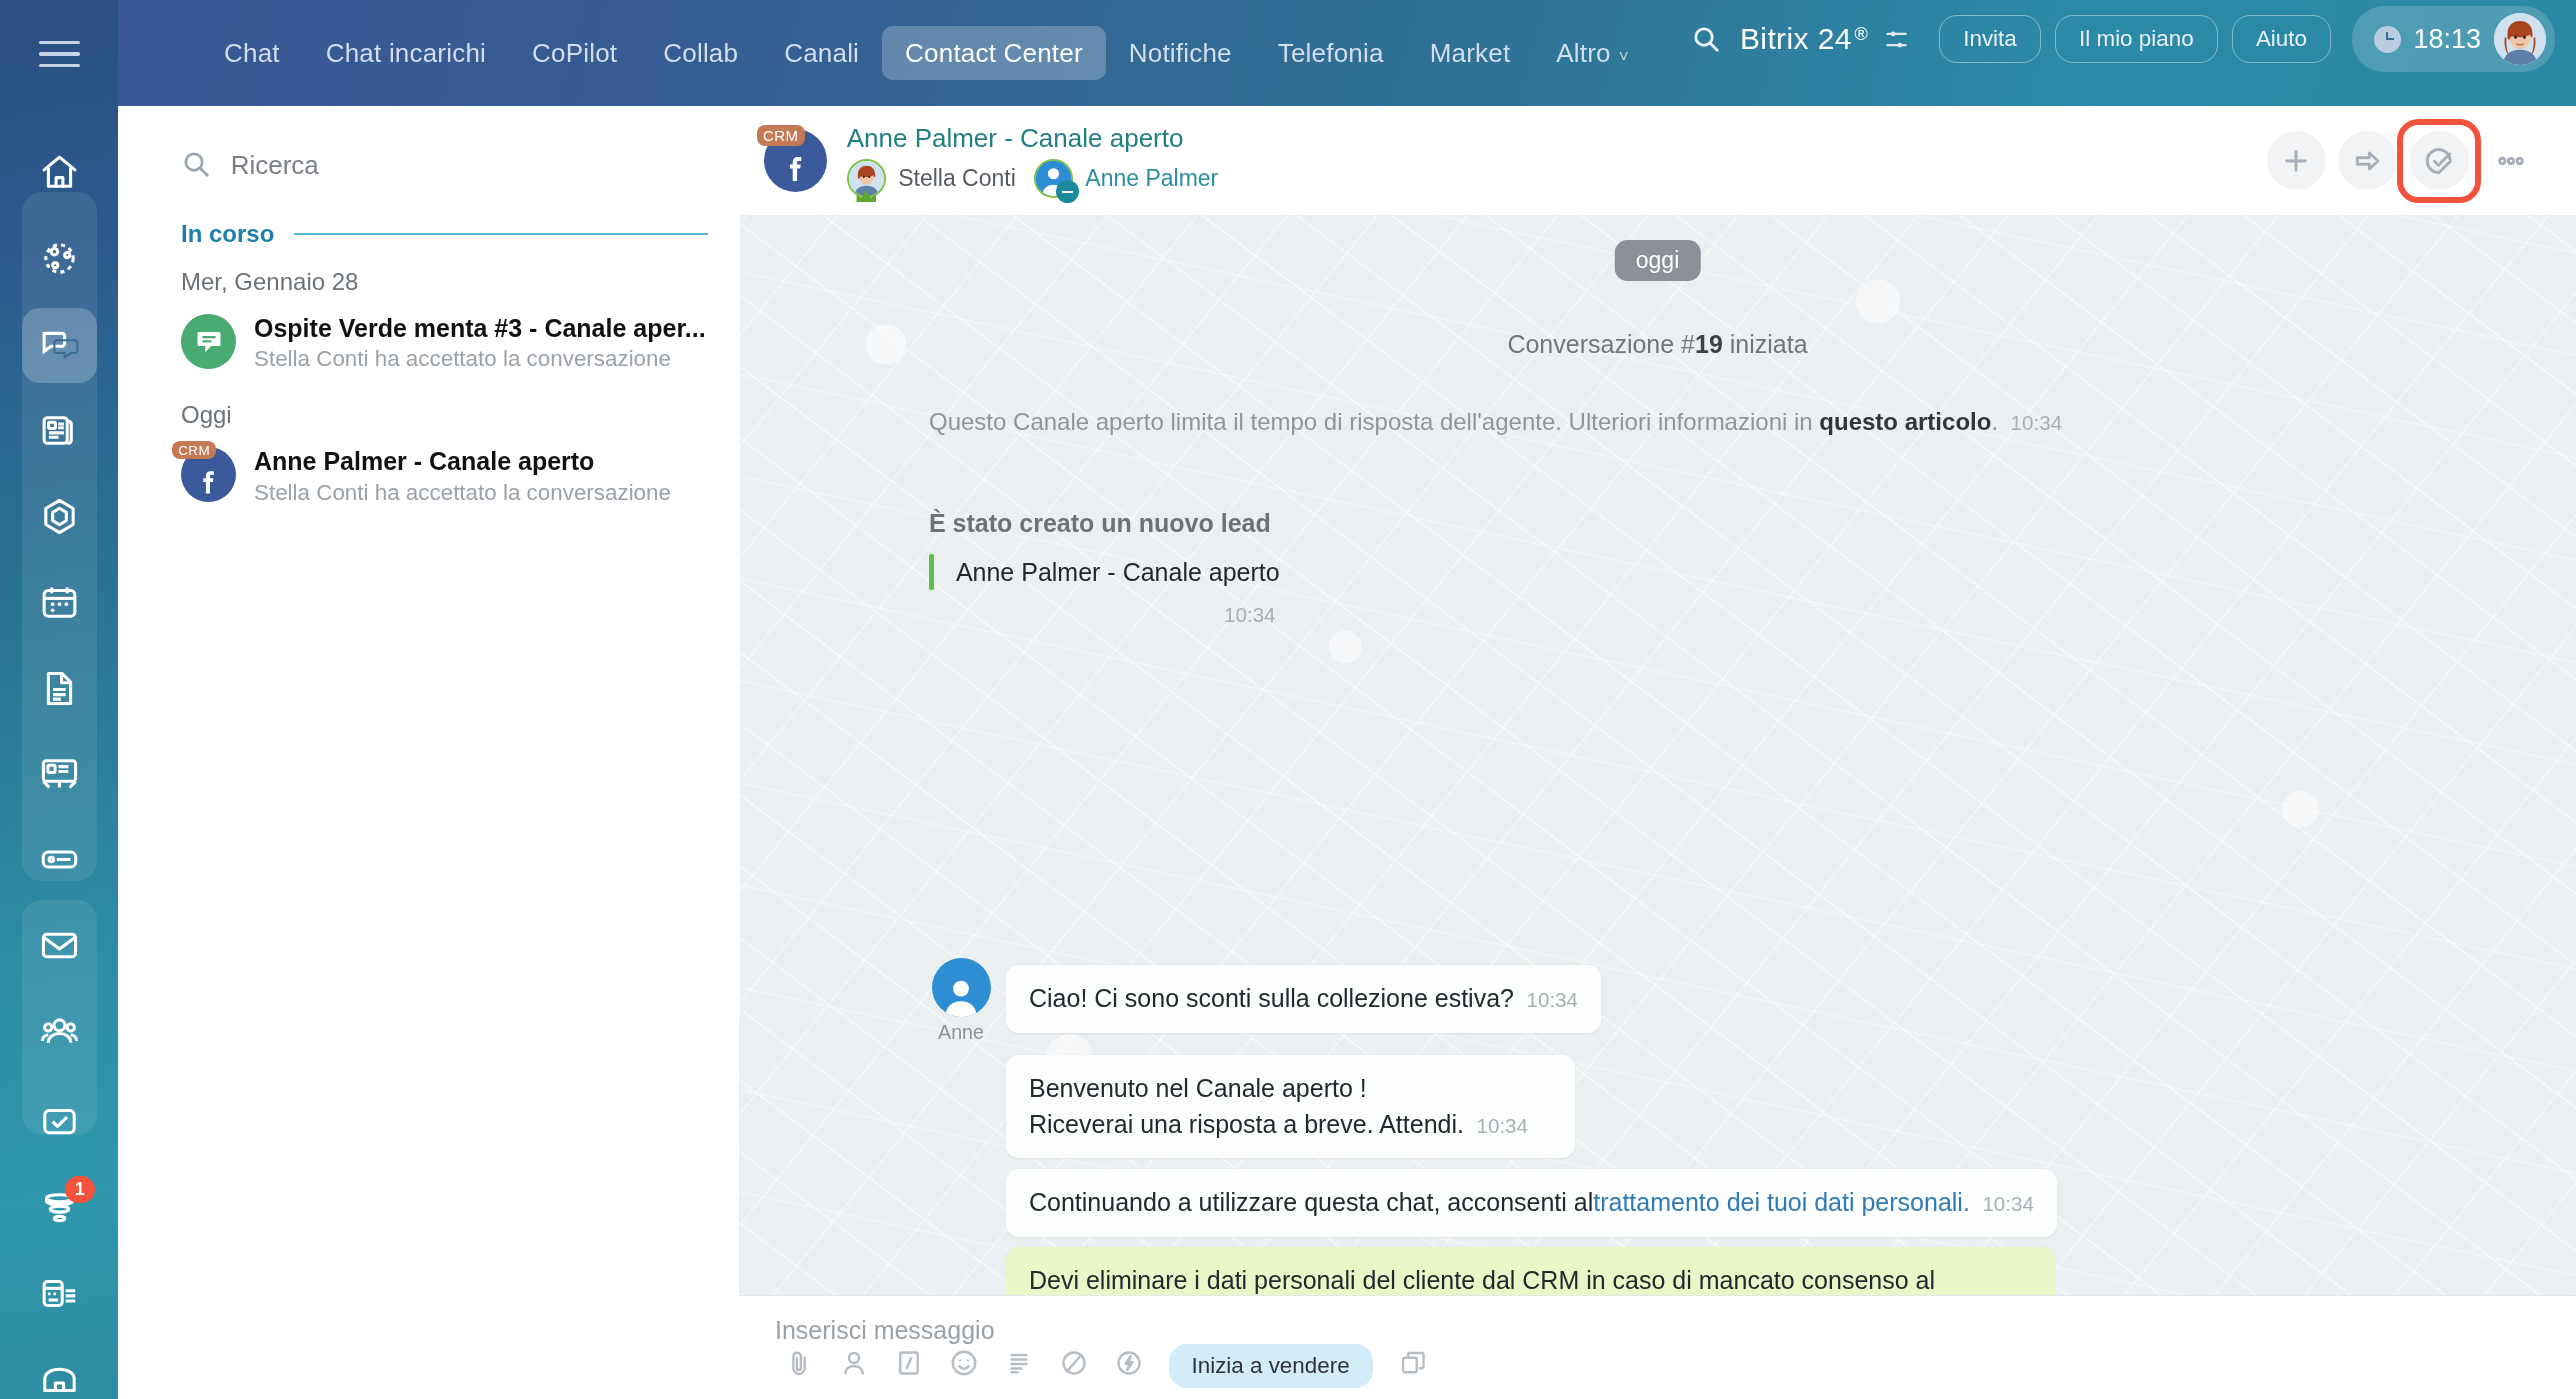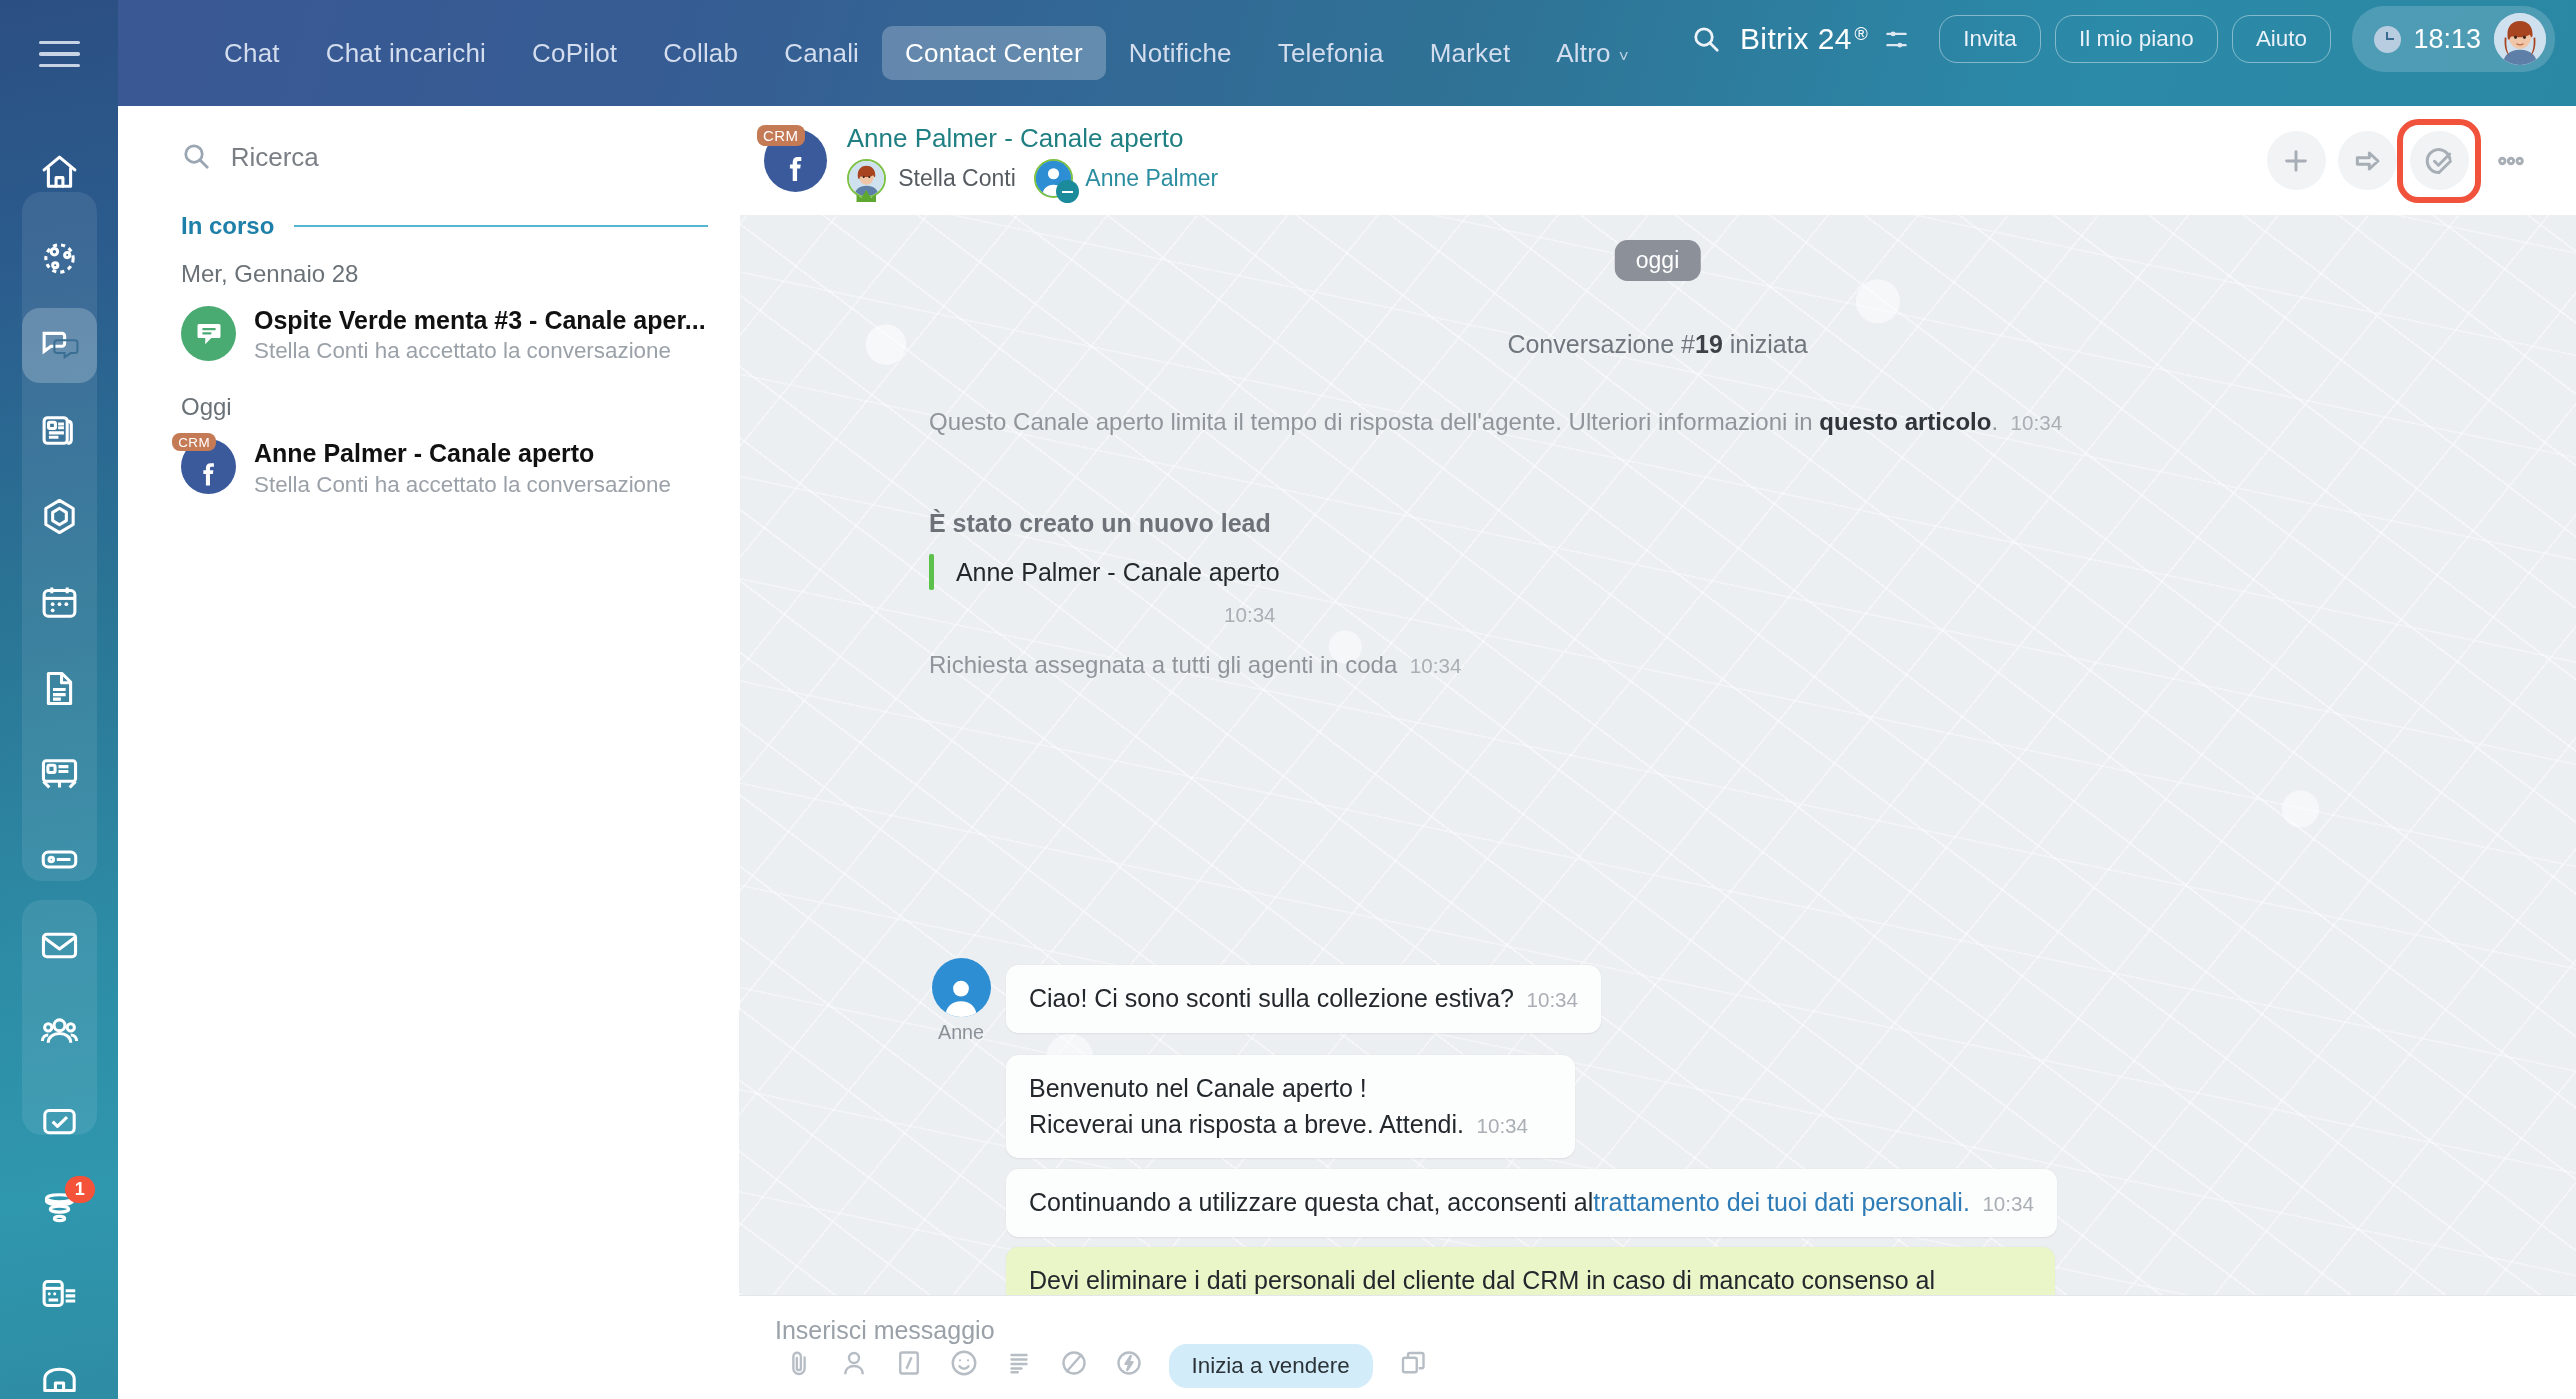--- a/index.html
+++ b/index.html
@@ -82,21 +82,21 @@
   #clock-chip .cicon { width: 27px; height: 27px; border-radius: 50%; background:#b9cde0; position:relative; }
   #clock-chip .cicon:after { content:""; position:absolute; left:12.5px; top:6.3px; width: 1.8px; height: 8px; background:#3b6c8f; }
   #clock-chip .cicon:before { content:""; position:absolute; left:12.5px; top:12.5px; width: 7.2px; height: 1.8px; background:#3b6c8f; }
   #clock-time { color:#fff; font-size: 27px; }
   .avatar-img {
     border-radius: 50%; overflow:hidden; background: #b8cfe2; position: relative;
   }
 
   
   #list-panel {
-    position: absolute; left: 149px; top: 100px; width: 591px; height: 910px;
+    position: absolute; left: 149px; top: 108px; width: 591px; height: 910px;
     background: #ffffff; border-top-left-radius: 12.5px;
     z-index: 20; overflow: hidden;
   }
   #search-row { display:flex; align-items:center; height: 82px; padding: 0 32px; margin-top: 16px; }
   #search-row svg { width: 30px; height: 30px; stroke:#9aa6b2; fill:none; stroke-width:2.2; flex: none; }
   #search-input {
     border:none; outline:none; font-size: 26px; color:#444; margin-left: 19.7px;
     font-family:"Liberation Sans", sans-serif; width: 430px; background: transparent;
   }
   #search-input::placeholder { color:#7a7f85; }
@@ -582,23 +582,20 @@
 
       <div id="lead-block">
         <div id="lead-title">È stato creato un nuovo lead</div>
         <div id="lead-row">
           <span id="lead-bar"></span>
           <span id="lead-name">Anne Palmer - Canale aperto</span>
         </div>
         <div id="lead-time">10:34</div>
       </div>
 
-      <div class="sysline" style="left:190px; top:436px;">
-        <span>Richiesta assegnata a tutti gli agenti in coda</span><span class="time">10:34</span>
-      </div>
 
       <div id="anne-av-wrap">
         <div id="anne-av">
           <svg viewBox="0 0 24 26">
               <circle cx="12" cy="8" r="5"></circle>
               <path d="M2 26c0-6.5 4.5-10 10-10s10 3.5 10 10z"></path>
             </svg>
         </div>
         <div id="anne-label">Anne</div>
       </div>

